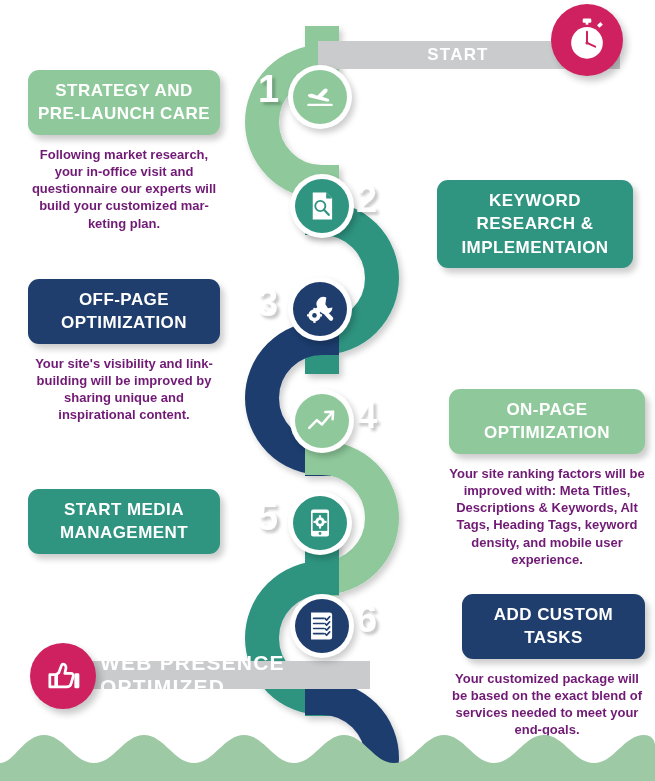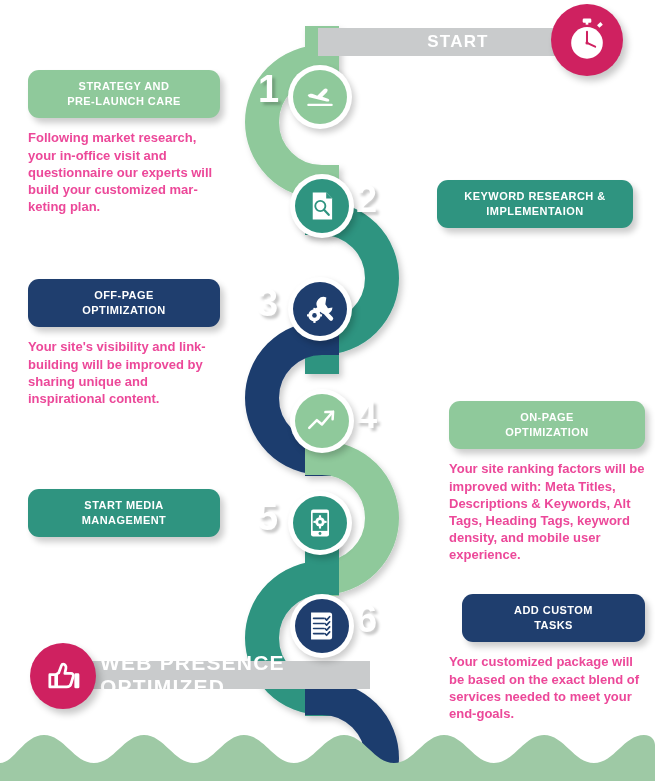--- a/index.html
+++ b/index.html
@@ -19,21 +19,21 @@
   .banner{
     position:absolute;
     height:28px;
     background:#c9cbcc;
     display:flex;align-items:center;
     color:#ffffff;
     font-weight:bold;
     font-size:17px;
     letter-spacing:1.2px;
   }
-  #start-banner{left:318px;top:28px;width:280px;justify-content:center;padding-right:22px;text-align:right;}
+  #start-banner{left:318px;top:41px;width:280px;justify-content:center;padding-right:22px;text-align:right;}
   #end-banner{left:60px;top:661px;width:270px;justify-content:center;padding-left:40px;font-size:21px;}
 
   
   .badge{
     position:absolute;
     border-radius:50%;
     background:#cf2160;
     display:flex;align-items:center;justify-content:center;
     box-shadow:4px 5px 7px rgba(0,0,0,.22);
   }
@@ -66,30 +66,30 @@
   }
 
   
   .card{position:absolute;width:192px;}
   .card.right{width:196px;}
   .pill{
     border-radius:11px;
     color:#ffffff;
     text-align:center;
     font-weight:bold;
-    font-size:11px;
+    font-size:17px;
     letter-spacing:.45px;
     line-height:1.38;
     padding:9px 8px;
     box-shadow:4px 5px 6px rgba(0,0,0,.20);
   }
   .body-text{
     margin-top:11px;
-    text-align:left;
-    color:#ec4899;
+    text-align:center;
+    color:#701a75;
     font-weight:bold;
     font-size:13px;
     line-height:1.32;
   }
 
   
   #wave{position:absolute;left:0;bottom:0;width:655px;height:62px;}
 </style>
 </head>
 <body>
@@ -274,21 +274,21 @@
 
   <div class="card" style="left:28px;top:279px;">
     <div class="pill" style="background:#1f3e6e;text-align:center;">
       <span>OFF-PAGE</span><br>
       <span>OPTIMIZATION</span>
     </div>
     <div class="body-text">Your site's visibility and link-building will be improved by sharing unique and inspirational content.</div>
   </div>
 
   <div class="card right" style="left:449px;top:389px;">
-    <div class="pill" style="background:#8fc99b;margin-top:12px;">
+    <div class="pill" style="background:#8fc99b;">
       <span>ON-PAGE</span><br>
       <span>OPTIMIZATION</span>
     </div>
     <div class="body-text">Your site ranking factors will be improved with: Meta Titles, Descriptions &amp; Keywords, Alt Tags, Heading Tags, keyword density, and mobile user experience.</div>
   </div>
 
   <div class="card" style="left:28px;top:489px;">
     <div class="pill" style="background:#2f9480;">
       <span>START MEDIA</span><br>
       <span>MANAGEMENT</span>

